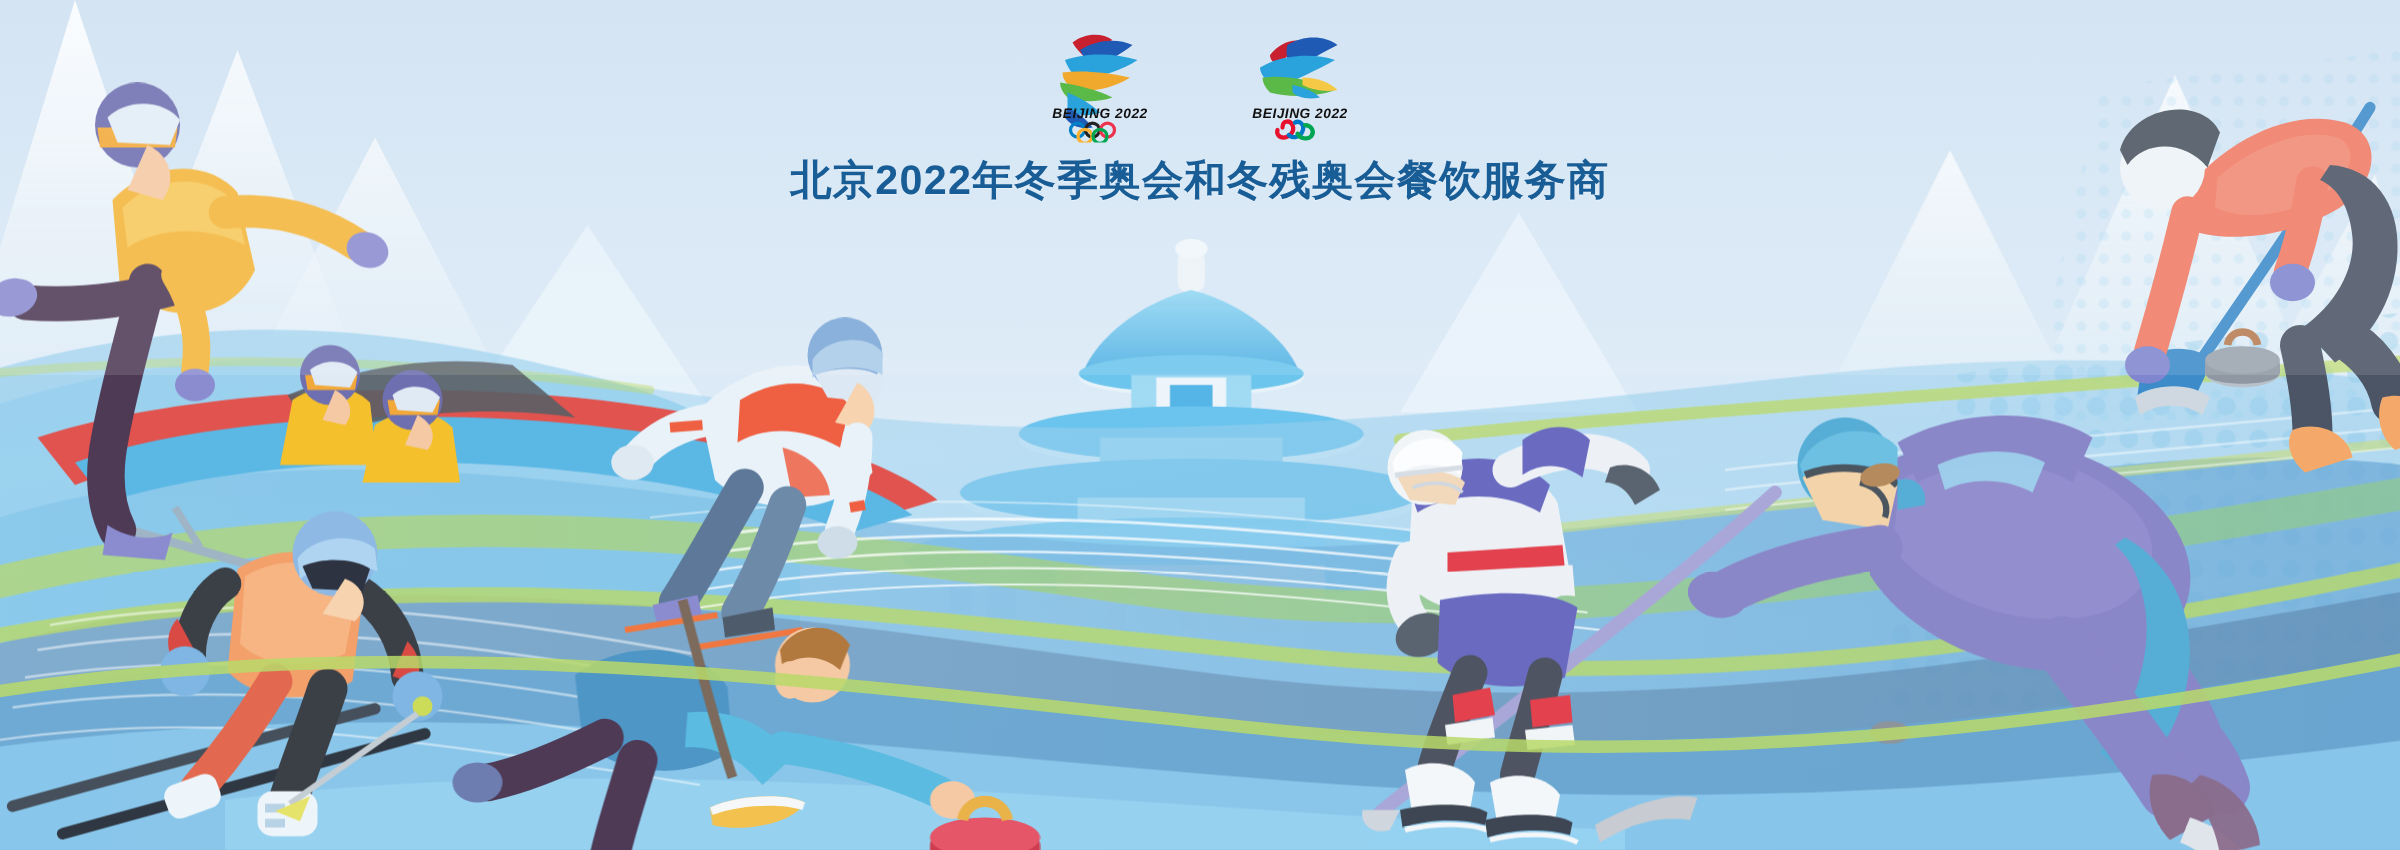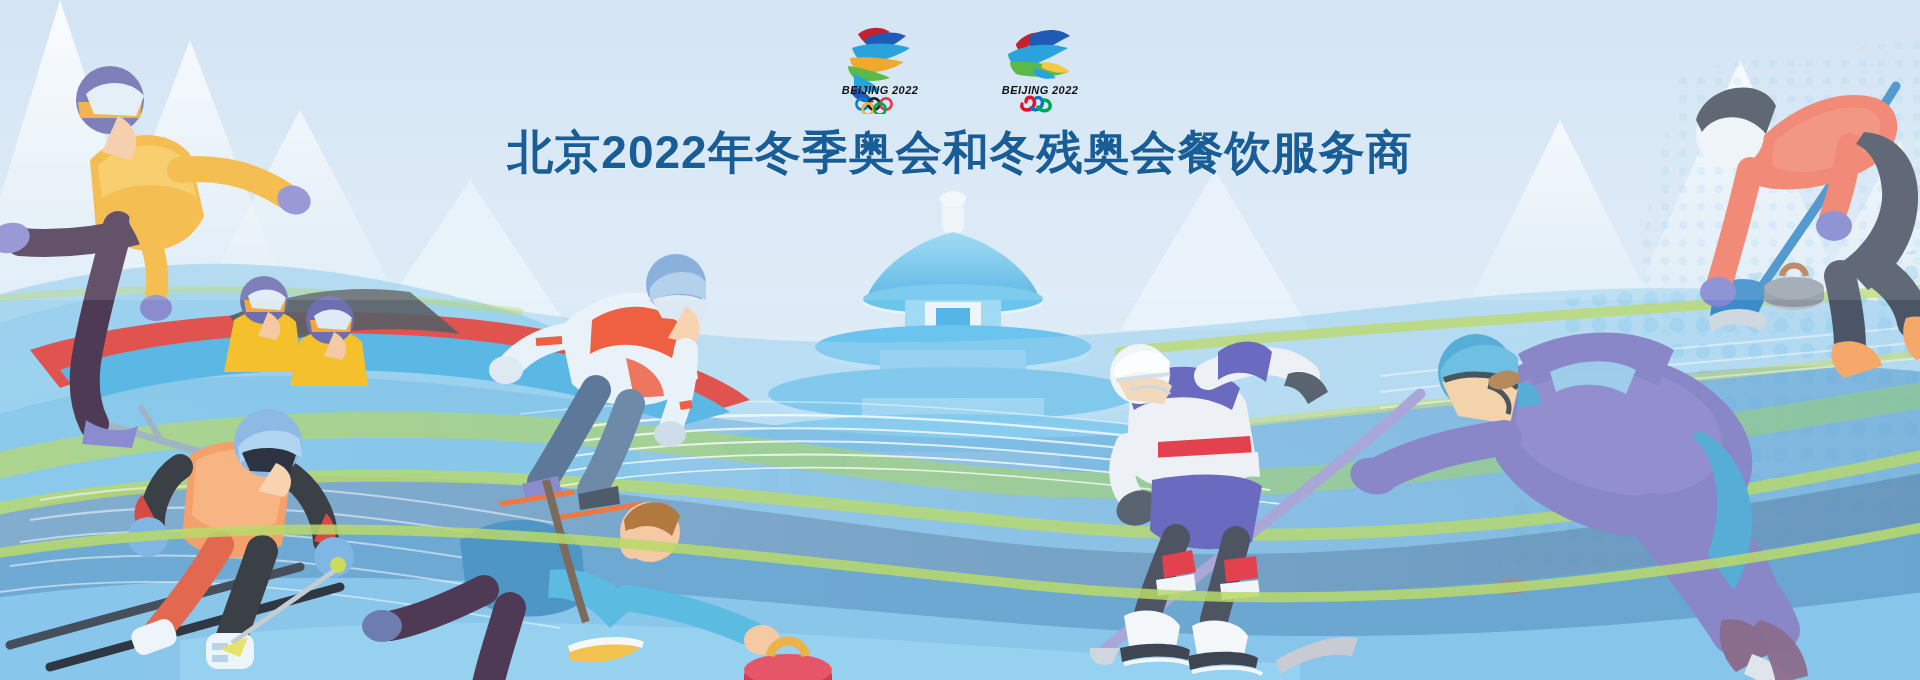--- a/index.html
+++ b/index.html
@@ -21,21 +21,21 @@
   }
   #emblem-row{
     display:flex;justify-content:center;align-items:center;
     gap:40px;height:96px;
   }
   .emblem{width:120px;height:96px;position:relative;}
   .emblem svg{display:block;}
 
   #page-title{
     margin-top:8px;
-    font-size:46px;
+    font-size:33px;
     font-weight:bold;
     letter-spacing:1px;
     color:#195d97;
     font-family:"Liberation Sans","DejaVu Sans",sans-serif;
     text-shadow:0 1px 0 rgba(255,255,255,.35);
     white-space:nowrap;
   }
 </style>
 </head>
 <body>

